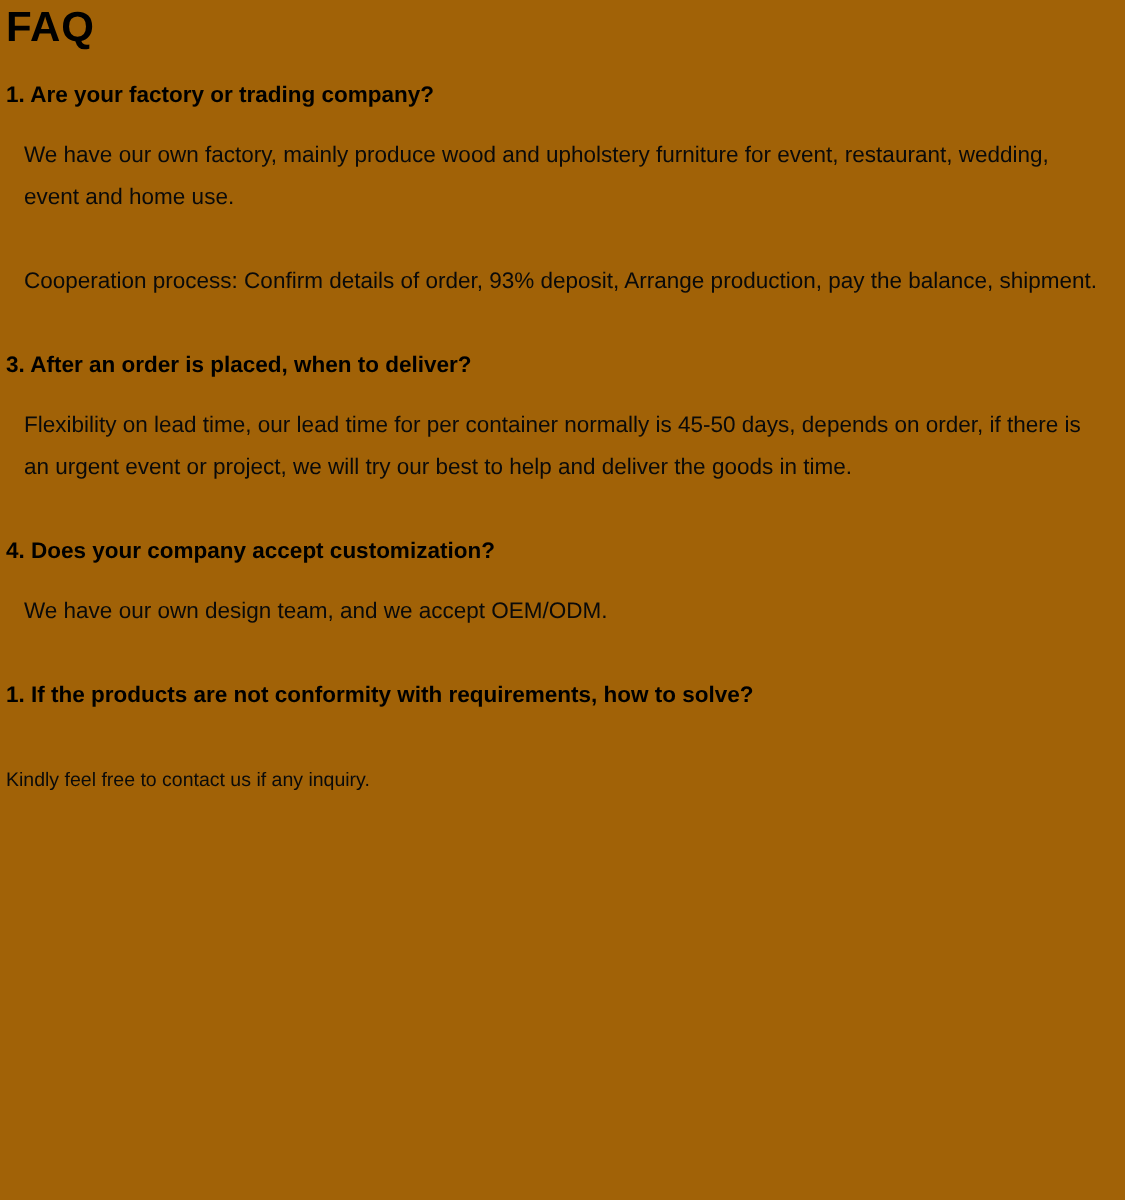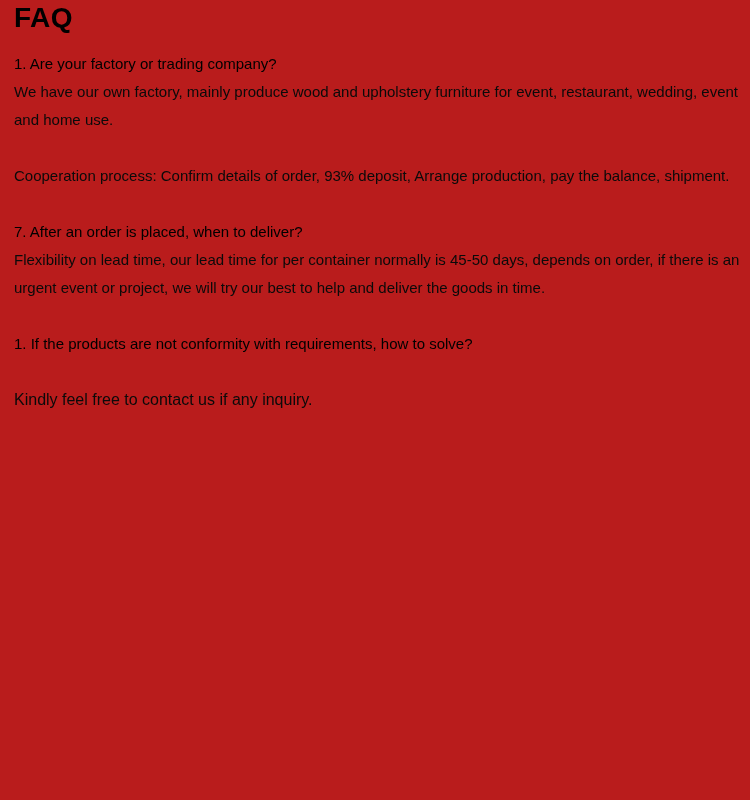--- a/index.html
+++ b/index.html
@@ -6,49 +6,49 @@
       margin: 0;
       padding: 0;
       background: #ffffff;
       color: #000000;
       font-family: "Liberation Sans", sans-serif;
     }
     .page {
       width: 750px;
       height: 800px;
       box-sizing: border-box;
-      padding: 0 5px 0 14px;
+      padding: 0 5px 0 4px;
       overflow: hidden;
-      background: #b91c1c;
+      background: #a16207;
     }
     .page-title {
       font-size: 28px;
       font-weight: bold;
       margin: 2px 0 16px 0;
       letter-spacing: 0.5px;
     }
     .faq-item {
       margin: 0 0 28px 0;
     }
     .faq-question {
       font-size: 15px;
-      font-weight: normal;
+      font-weight: bold;
       line-height: 28px;
       margin: 0;
       color: #000000;
     }
     .faq-answer {
       font-size: 15px;
       font-weight: normal;
       line-height: 28px;
-      margin: 0;
+      margin: 12px;
       color: #0a0a0a;
     }
     .closing-note {
-      font-size: 16px;
+      font-size: 13px;
       line-height: 28px;
       margin: 0;
       color: #0a0a0a;
     }
   </style>
 </head>
 <body>
 
 <div class="page">
 
@@ -57,25 +57,27 @@
   <div class="faq-item">
     <p class="faq-question">1. Are your factory or trading company?</p>
     <p class="faq-answer">We have our own factory, mainly produce wood and upholstery furniture for event, restaurant, wedding, event and home use.</p>
   </div>
 
   <div class="faq-item">
     <p class="faq-answer">Cooperation process: Confirm details of order, 93% deposit, Arrange production, pay the balance, shipment.</p>
   </div>
 
   <div class="faq-item">
-    <p class="faq-question">7. After an order is placed, when to deliver?</p>
+    <p class="faq-question">3. After an order is placed, when to deliver?</p>
     <p class="faq-answer">Flexibility on lead time, our lead time for per container normally is 45-50 days, depends on order, if there is an urgent event or project, we will try our best to help and deliver the goods in time.</p>
   </div>
 
   <div class="faq-item">
+    <p class="faq-question">4. Does your company accept customization?</p>
+    <p class="faq-answer">We have our own design team, and we accept OEM/ODM.</p>
   </div>
 
   <div class="faq-item">
     <p class="faq-question">1. If the products are not conformity with requirements, how to solve?</p>
   </div>
 
   <div class="faq-item">
   </div>
 
   <p class="closing-note">Kindly feel free to contact us if any inquiry.</p>

